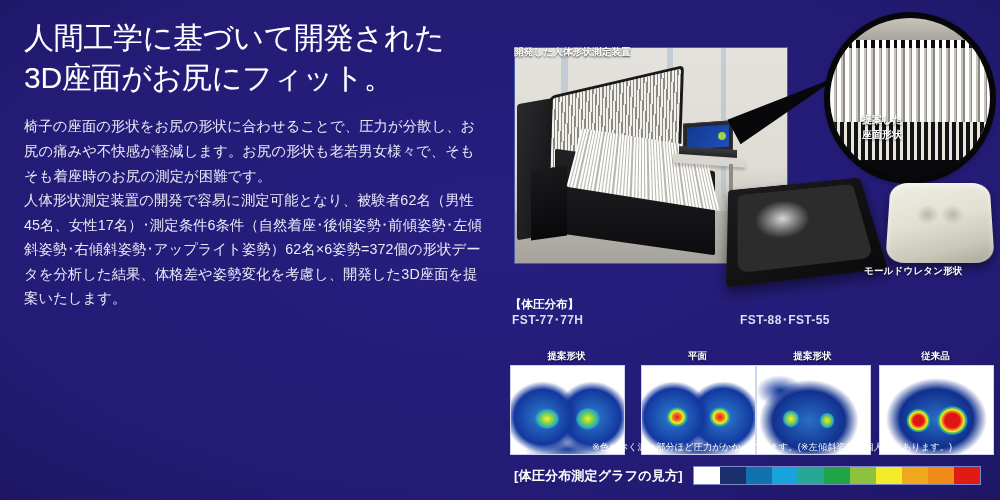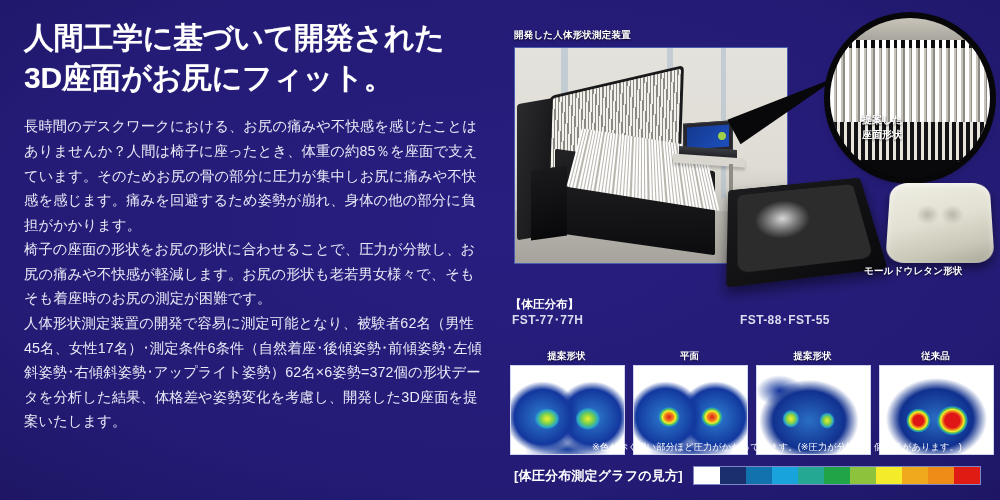--- a/index.html
+++ b/index.html
@@ -12,35 +12,35 @@
     position:relative;width:1000px;height:500px;overflow:hidden;
     background:
       radial-gradient(ellipse 120% 120% at 50% 45%, #271e80 0%, #231b74 45%, #181153 80%, #110c3d 100%);
   }
   
   .left{
     position:absolute;left:24px;top:18px;width:462px;height:470px;
     color:#ffffff;
   }
   .headline{
-    font-size:30px;line-height:1.34;font-weight:700;
+    font-size:30px;line-height:1.34;font-weight:400;
     letter-spacing:-0.3px;color:#ffffff;
     margin:0 0 16px 0;
     text-shadow:0 0 1px rgba(255,255,255,.25);
   }
   .headline span{display:block;}
   .body-copy{
     font-size:14.3px;line-height:1.72;color:#e9e9f7;font-weight:400;
     letter-spacing:0.1px;
   }
   .body-copy p{margin:0;}
   
   .right{position:absolute;left:500px;top:0;width:500px;height:500px;}
   .photo-caption{
-    position:absolute;left:14px;top:29px;
+    position:absolute;left:14px;top:46px;
     font-size:9.5px;font-weight:700;color:#ffffff;letter-spacing:.2px;
     z-index:6;text-shadow:0 1px 2px rgba(0,0,0,.8);
   }
   
   .device-photo{
     position:absolute;left:14px;top:47px;width:272px;height:215px;
     border:1px solid #4c5db0;
     background:
       linear-gradient(180deg,#e4e2dc 0%,#dedcd4 55%,#c9c7c0 74%,#b4b2ab 100%);
     overflow:hidden;
@@ -233,21 +233,20 @@
 <body>
 
 <div id="page">
 
   <div class="left">
     <h1 class="headline">
       <span>人間工学に基づいて開発された</span>
       <span>3D座面がお尻にフィット。</span>
     </h1>
     <div class="body-copy">
-      <p>長時間のデスクワークにおける、お尻の痛みや不快感を感じたことはありませんか？人間は椅子に座ったとき、体重の約85％を座面で支えています。そのためお尻の骨の部分に圧力が集中しお尻に痛みや不快感を感じます。痛みを回避するため姿勢が崩れ、身体の他の部分に負担がかかります。</p>
       <p>椅子の座面の形状をお尻の形状に合わせることで、圧力が分散し、お尻の痛みや不快感が軽減します。お尻の形状も老若男女様々で、そもそも着座時のお尻の測定が困難です。</p>
       <p>人体形状測定装置の開発で容易に測定可能となり、被験者62名（男性45名、女性17名）･測定条件6条件（自然着座･後傾姿勢･前傾姿勢･左傾斜姿勢･右傾斜姿勢･アップライト姿勢）62名×6姿勢=372個の形状データを分析した結果、体格差や姿勢変化を考慮し、開発した3D座面を提案いたします。</p>
     </div>
   </div>
 
   <div class="right">
 
     <div class="photo-caption">開発した人体形状測定装置</div>
 
     <div class="device-photo">
@@ -290,35 +289,35 @@
 
     <div class="pd-title">【体圧分布】</div>
     <div class="pd-model-a">FST-77･77H</div>
     <div class="pd-model-b">FST-88･FST-55</div>
 
     <div class="pd-grid">
       <div class="pd-cell" style="left:0px;top:0;">
         <span class="cap">提案形状</span>
         <div class="pd-img map-a"></div>
       </div>
-      <div class="pd-cell" style="left:123px;top:0;">
+      <div class="pd-cell" style="left:131px;top:0;">
         <span class="cap">平面</span>
         <div class="pd-img map-b"></div>
       </div>
       <div class="pd-cell" style="left:246px;top:0;">
         <span class="cap">提案形状</span>
         <div class="pd-img map-c"></div>
       </div>
       <div class="pd-cell" style="left:369px;top:0;">
         <span class="cap">従来品</span>
         <div class="pd-img map-d"></div>
       </div>
     </div>
 
-    <div class="pd-note">※色が赤く濃い部分ほど圧力がかかっています。(※圧力が分散し　個人差があります。)</div>
+    <div class="pd-note">※色が赤く濃い部分ほど圧力がかかっています。(※左傾斜姿勢　個人差があります。)</div>
 
     <div class="legend">
       <span class="legend-label">[体圧分布測定グラフの見方]</span>
       <span class="legend-bar" id="legend-bar">
           <i style="background: rgb(255, 255, 255);"></i>
           <i style="background: rgb(27, 47, 110);"></i>
           <i style="background: rgb(17, 114, 174);"></i>
           <i style="background: rgb(25, 163, 220);"></i>
           <i style="background: rgb(36, 168, 148);"></i>
           <i style="background: rgb(31, 165, 72);"></i>

